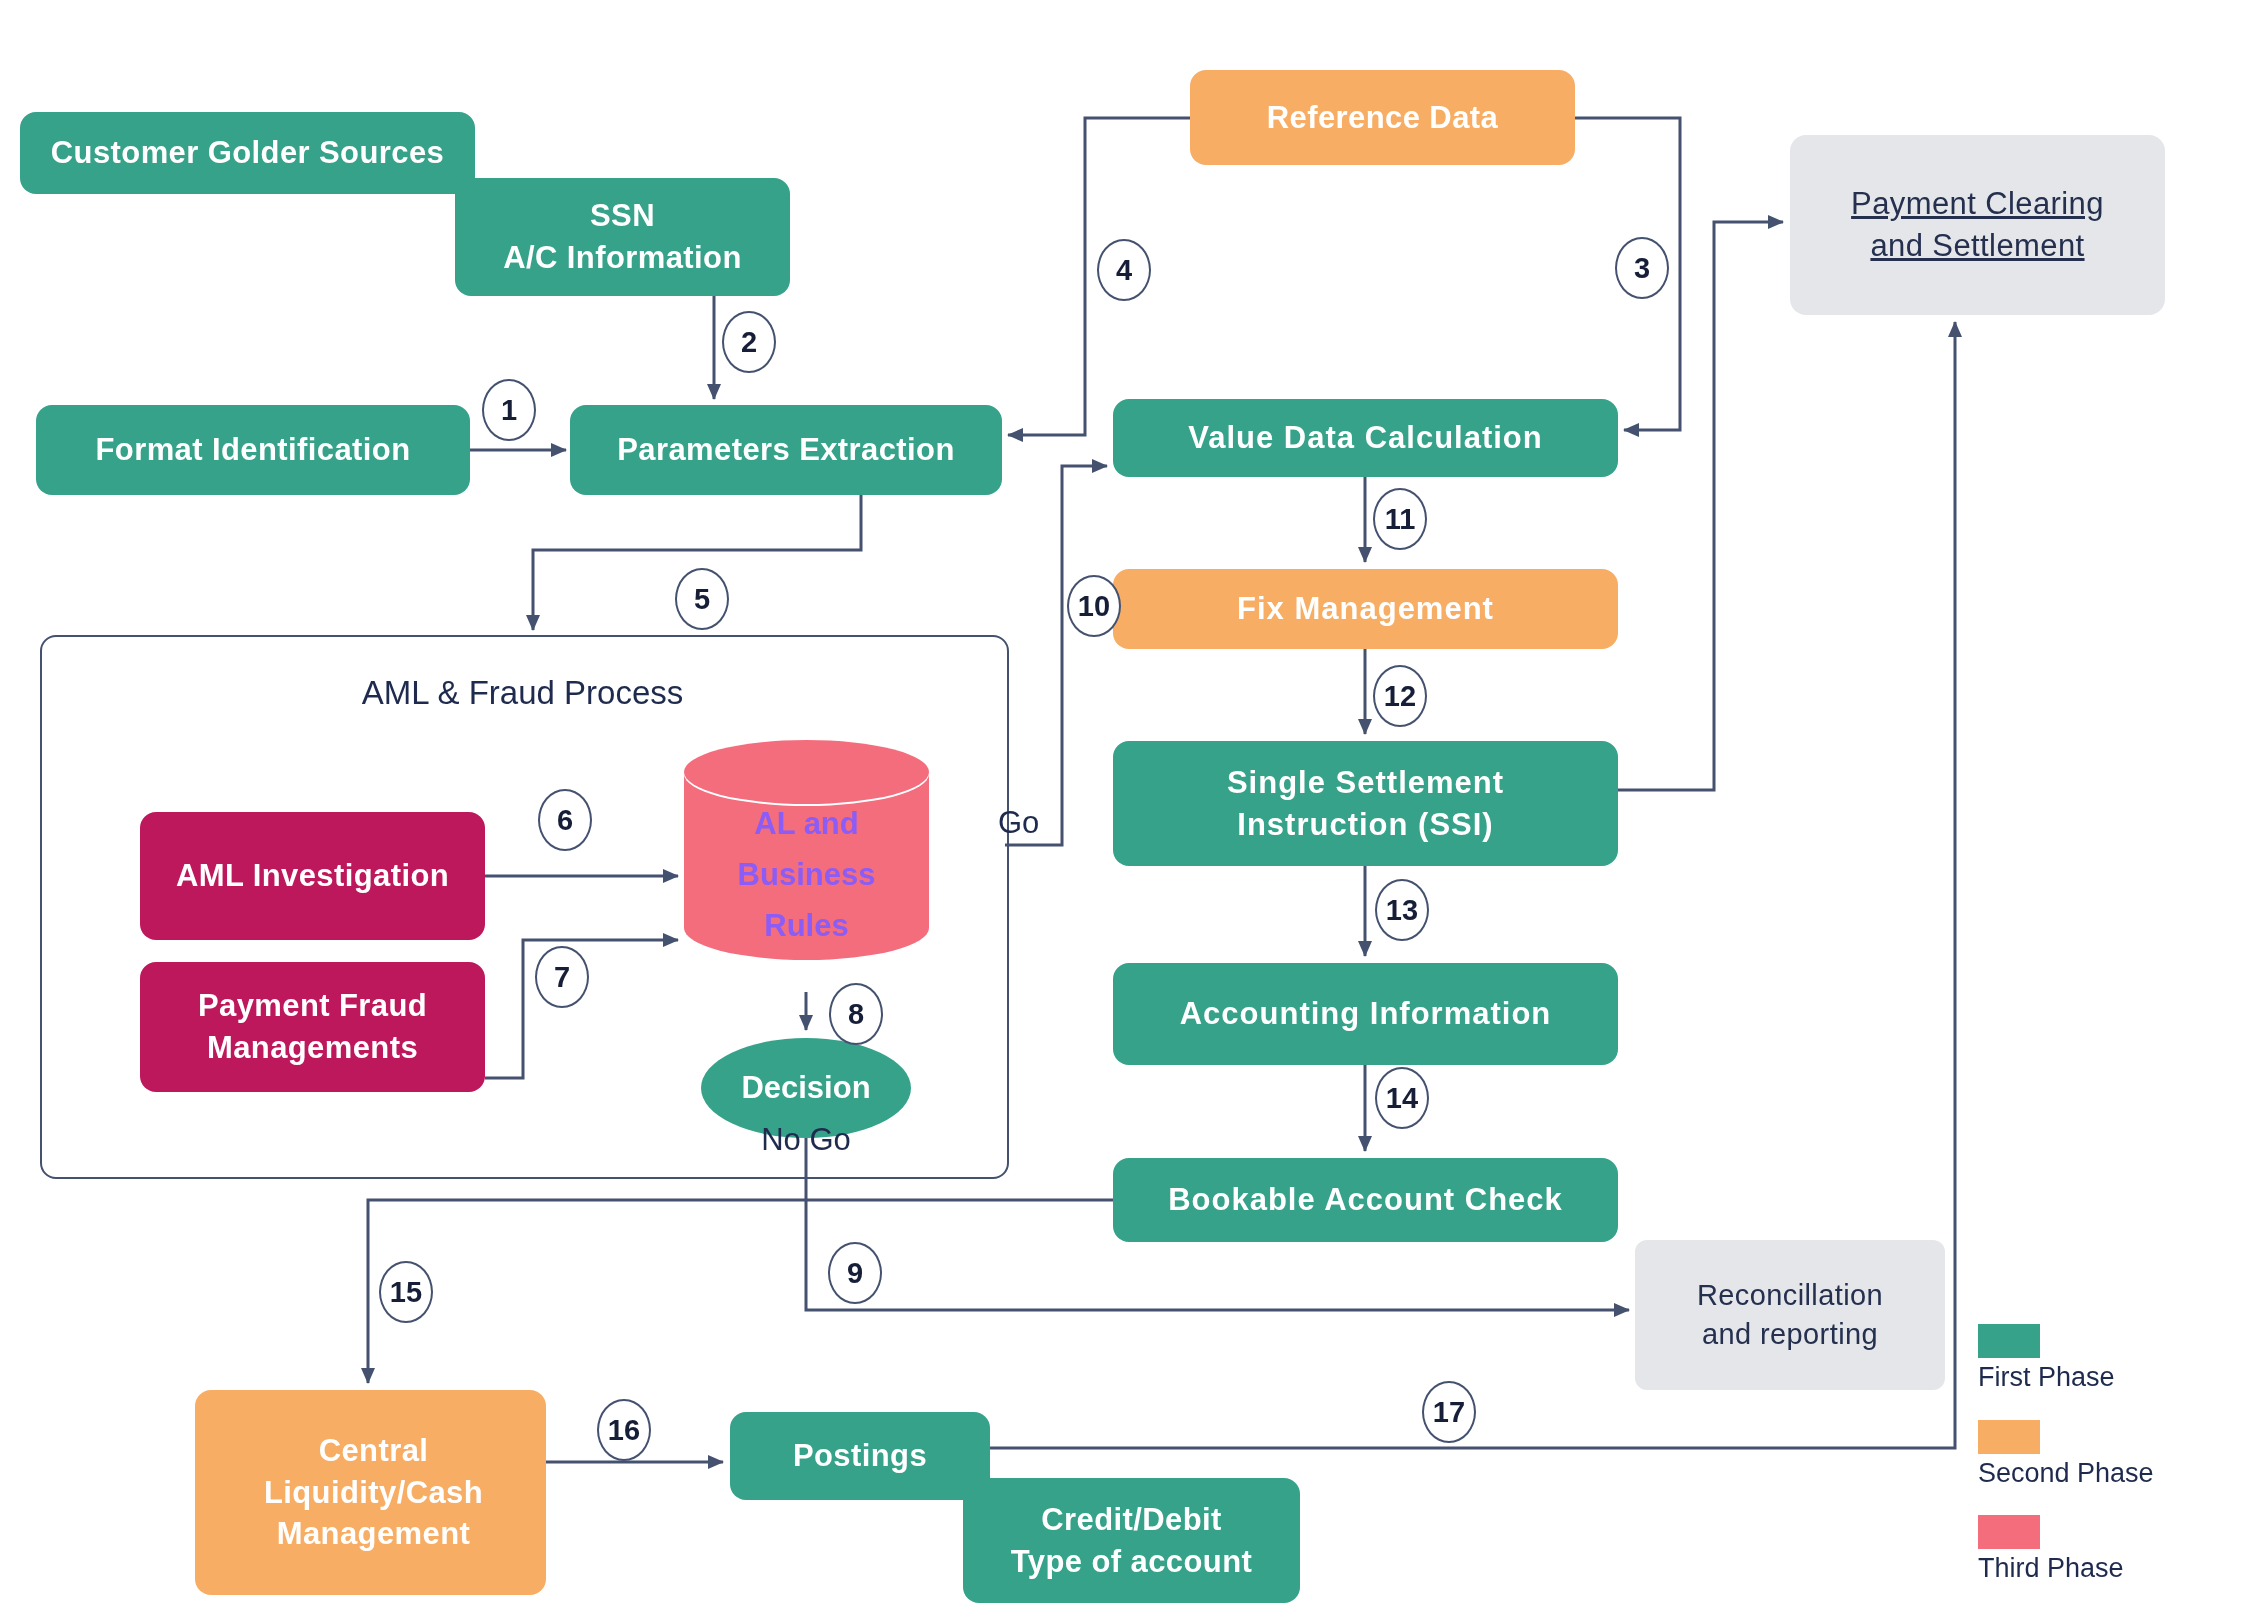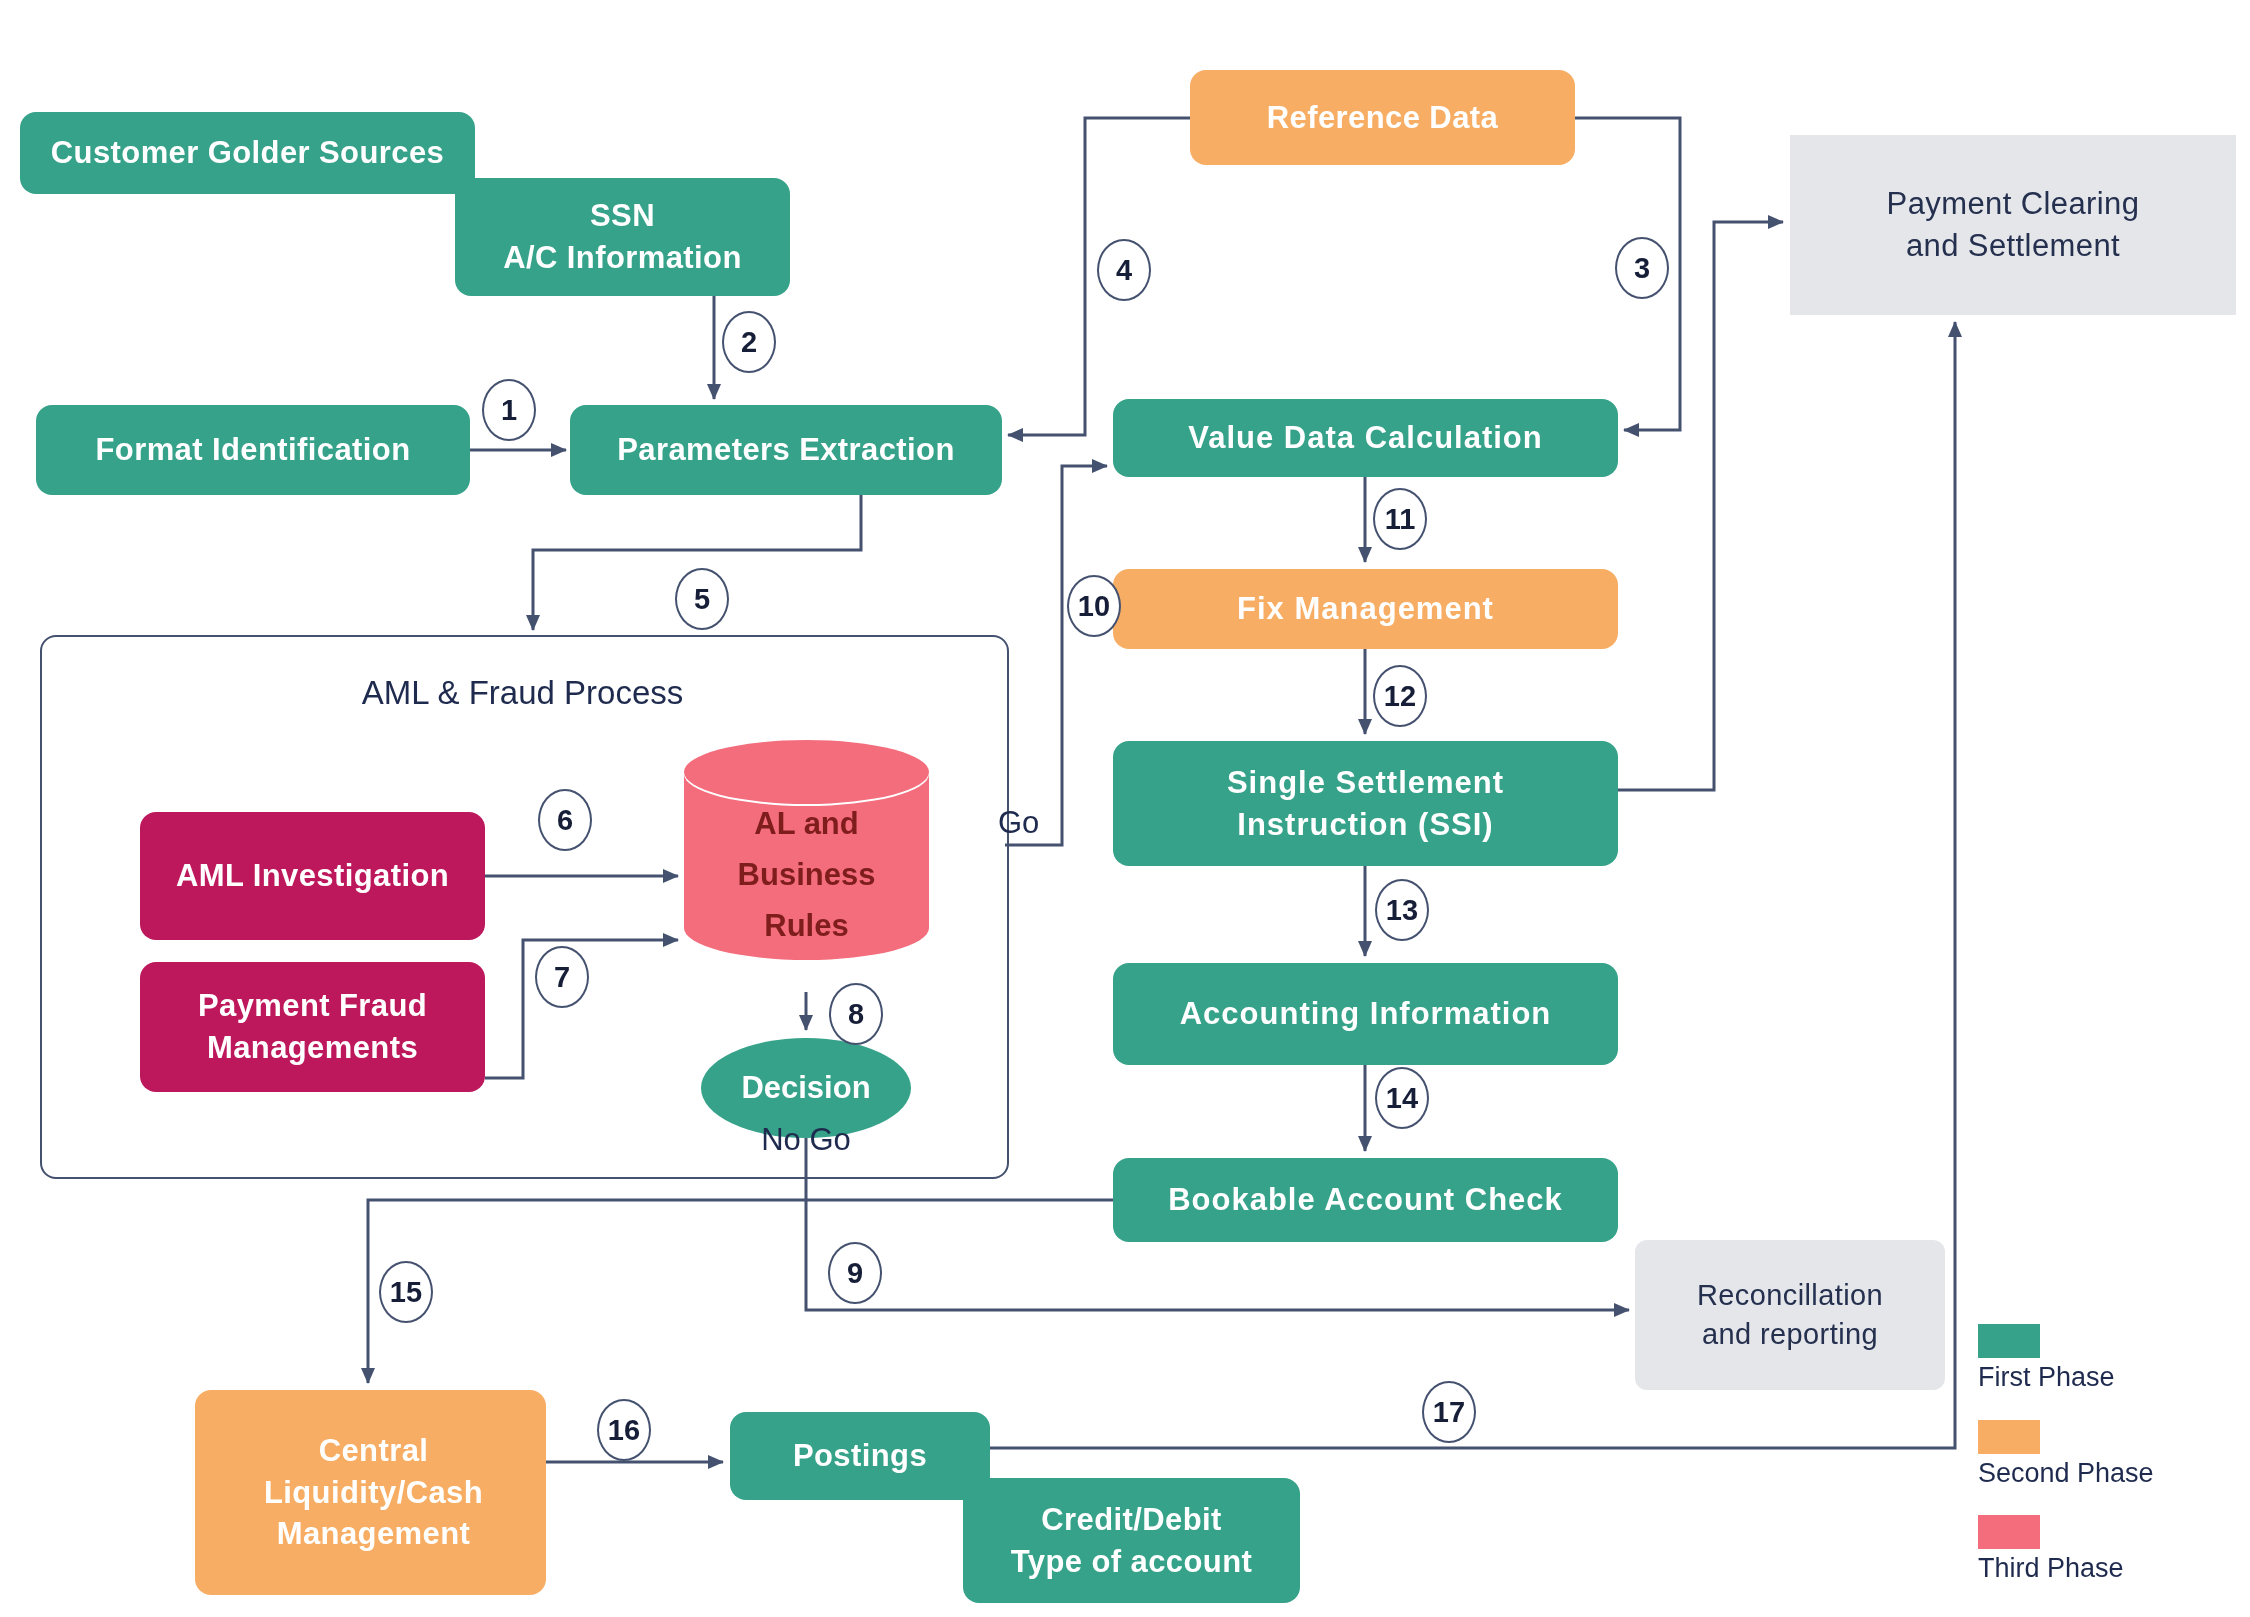--- a/index.html
+++ b/index.html
@@ -13,21 +13,21 @@
   .teal{background:#35A289;}
   .orange{background:#F7AE64;}
   .pink{background:#be185d;}
   .grayb{background:#E4E6EA;color:#25304F;font-weight:500;}
 
   .n-customer{left:20px;top:112px;width:455px;height:82px;}
   .n-ssn{left:455px;top:178px;width:335px;height:118px;}
   .n-format{left:36px;top:405px;width:434px;height:90px;}
   .n-params{left:570px;top:405px;width:432px;height:90px;}
   .n-refdata{left:1190px;top:70px;width:385px;height:95px;}
-  .n-clearing{left:1790px;top:135px;width:446px;height:180px;border-radius:0;}
+  .n-clearing{left:1790px;top:135px;width:375px;height:180px;border-radius:16px;text-decoration:underline;}
   .n-value{left:1113px;top:399px;width:505px;height:78px;letter-spacing:1px;}
   .n-fix{left:1113px;top:569px;width:505px;height:80px;letter-spacing:1px;}
   .n-ssi{left:1113px;top:741px;width:505px;height:125px;letter-spacing:1px;}
   .n-acct{left:1113px;top:963px;width:505px;height:102px;letter-spacing:1px;}
   .n-bookable{left:1113px;top:1158px;width:505px;height:84px;letter-spacing:1px;}
   .n-recon{left:1635px;top:1240px;width:310px;height:150px;font-size:29px;border-radius:12px;}
   .n-central{left:195px;top:1390px;width:345px;height:205px;padding-left:6px;}
   .n-postings{left:730px;top:1412px;width:260px;height:88px;}
   .n-credit{left:963px;top:1478px;width:337px;height:125px;}
   .n-amlinv{left:140px;top:812px;width:345px;height:128px;}
@@ -37,21 +37,21 @@
                  border:2.5px solid #44516F;border-radius:16px;background:transparent;}
   .aml-title{position:absolute;left:40px;top:674px;width:965px;text-align:center;
              color:#1F2B4E;font-size:33px;font-weight:500;}
 
   
   .cyl{position:absolute;left:684px;top:740px;width:245px;height:252px;}
   .cyl-body{position:absolute;left:0;top:32px;width:245px;height:188px;background:#F36D7D;
             border-radius:0 0 50% 50% / 0 0 32px 32px;}
   .cyl-top{position:absolute;left:0;top:0;width:245px;height:64px;border-radius:50%;
            background:#F36D7D;box-shadow:0 2px 0 0 #ffffff;}
-  .cyl-label{position:absolute;left:0;top:58px;width:245px;text-align:center;color:#7f1d1d;
+  .cyl-label{position:absolute;left:0;top:58px;width:245px;text-align:center;color:#8b5cf6;
              font-size:31px;font-weight:600;white-space:pre-line;line-height:1.65;}
 
   .decision{position:absolute;left:701px;top:1038px;width:210px;height:100px;background:#35A289;
             border-radius:50%;display:flex;align-items:center;justify-content:center;
             color:#fff;font-size:31px;font-weight:600;text-align:right;}
 
   .badge{position:absolute;width:50px;height:58px;border:2.5px solid #44516F;border-radius:50%;
          background:#ffffff;display:flex;align-items:center;justify-content:center;
          font-size:29px;font-weight:700;color:#161E38;}
 

